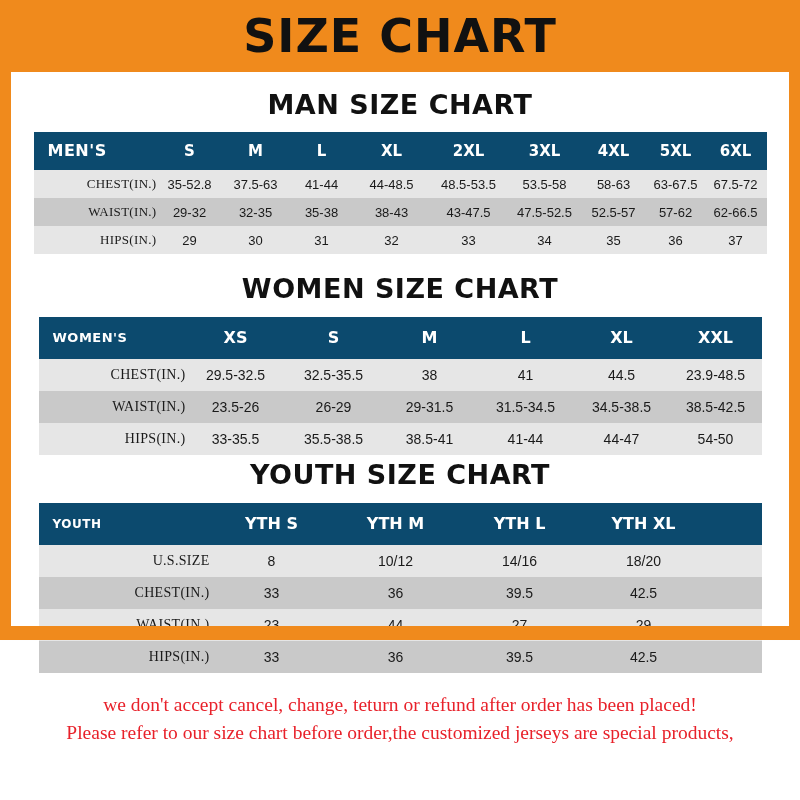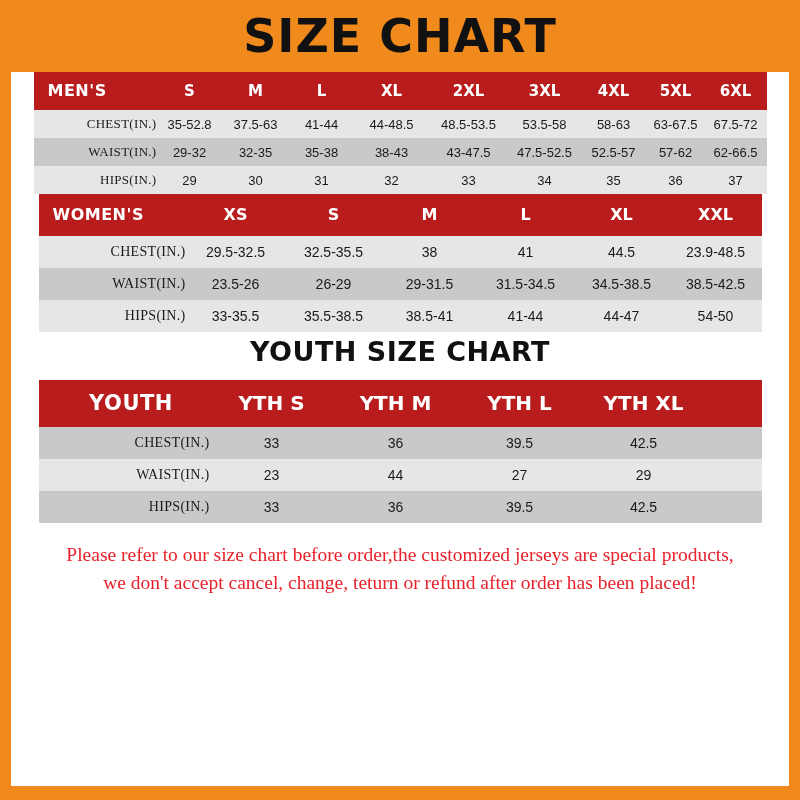--- a/index.html
+++ b/index.html
@@ -10,21 +10,21 @@
   body {
     width: 800px;
     height: 800px;
     background: #ffffff;
     font-family: "Liberation Sans", sans-serif;
     color: #111111;
     overflow: hidden;
   }
   .page {
     width: 800px;
-    height: 800px;
+    height: 640px;
     position: relative;
     background: #ffffff;
     border-left: 11px solid #f08a1c;
     border-right: 11px solid #f08a1c;
   }
   .header-band {
     height: 72px;
     background: #f08a1c;
     display: flex;
     align-items: center;
@@ -60,21 +60,21 @@
     border-collapse: collapse;
     table-layout: fixed;
   }
   table.size-table th,
   table.size-table td {
     text-align: center;
     vertical-align: middle;
   }
   
   table.size-table thead tr {
-    background: #b91c1c;
+    background: #0c4a6e;
   }
   table.size-table thead th {
     color: #ffffff;
     font-family: "DejaVu Sans", sans-serif;
     font-weight: bold;
     font-size: 15px;
     padding: 9px 0 10px 0;
   }
   table.size-table thead th.rowlabel {
     text-align: left;
@@ -93,26 +93,26 @@
     font-size: 13px;
     letter-spacing: 0.3px;
     text-align: right;
   }
   table.size-table tbody tr.row-light { background: #e6e6e6; }
   table.size-table tbody tr.row-dark  { background: #c9c9c9; }
 
   
   table.women-table thead th { font-size: 16px; padding: 11px 0 12px 0; }
   table.women-table tbody td { font-size: 14px; padding: 8px 0; }
-  table.women-table thead th.rowlabel { font-size: 16px; }
+  table.women-table thead th.rowlabel { font-size: 13px; }
   table.women-table tbody td.rowlabel { font-size: 14px; }
 
-  table.youth-table thead th { font-size: 20px; padding: 11px 0 12px 0; }
+  table.youth-table thead th { font-size: 16px; padding: 11px 0 12px 0; }
   table.youth-table tbody td { font-size: 14px; padding: 8px 0; }
-  table.youth-table thead th.rowlabel { font-size: 21px; text-align: center; }
+  table.youth-table thead th.rowlabel { font-size: 12px; }
   table.youth-table tbody td.rowlabel { font-size: 14px; }
 
   .note {
     margin: 18px auto 0 auto;
     width: 748px;
     text-align: center;
     color: #e8212a;
     font-family: "Liberation Serif", serif;
     font-size: 19.5px;
     line-height: 1.42;
@@ -131,20 +131,21 @@
 <body>
 
 <div class="page">
 
   <div class="header-band">
     <div class="header-title">SIZE CHART</div>
   </div>
 
   <div class="content">
 
+    <div class="section-title st-man">MAN SIZE CHART</div>
     <table class="size-table man-table">
       <colgroup>
         <col style="width:123px">
           <col style="width:66px">
           <col style="width:66px">
           <col style="width:66px">
         <col style="width:74px">
           <col style="width:80px">
           <col style="width:72px">
           <col style="width:66px">
@@ -198,20 +199,21 @@
           <td>32</td>
           <td>33</td>
           <td>34</td>
           <td>35</td>
           <td>36</td>
           <td>37</td>
         </tr>
       </tbody>
     </table>
 
+    <div class="section-title st-women">WOMEN SIZE CHART</div>
     <table class="size-table women-table">
       <colgroup>
         <col style="width:147px">
           <col style="width:100px">
           <col style="width:96px">
           <col style="width:96px">
         <col style="width:96px">
           <col style="width:96px">
           <col style="width:92px">
       </colgroup>
@@ -271,20 +273,28 @@
         <tr>
           <th class="rowlabel">YOUTH</th>
           <th>YTH S</th>
           <th>YTH M</th>
           <th>YTH L</th>
           <th>YTH XL</th>
           <th></th>
         </tr>
       </thead>
       <tbody>
+        <tr class="row-light">
+          <td class="rowlabel">U.S.SIZE</td>
+          <td>8</td>
+          <td>10/12</td>
+          <td>14/16</td>
+          <td>18/20</td>
+          <td></td>
+        </tr>
         <tr class="row-dark">
           <td class="rowlabel">CHEST(IN.)</td>
           <td>33</td>
           <td>36</td>
           <td>39.5</td>
           <td>42.5</td>
           <td></td>
         </tr>
         <tr class="row-light">
           <td class="rowlabel">WAIST(IN.)</td>
@@ -299,20 +309,20 @@
           <td>33</td>
           <td>36</td>
           <td>39.5</td>
           <td>42.5</td>
           <td></td>
         </tr>
       </tbody>
     </table>
 
     <div class="note">
+      <span class="note-line">we don't accept cancel, change, teturn or refund after order has been placed!</span>
       <span class="note-line">Please refer to our size chart before order,the customized jerseys are special products,</span>
-      <span class="note-line">we don't accept cancel, change, teturn or refund after order has been placed!</span>
     </div>
 
   </div>
 
   <div class="footer-band"></div>
 </div>
 
 </body></html>

